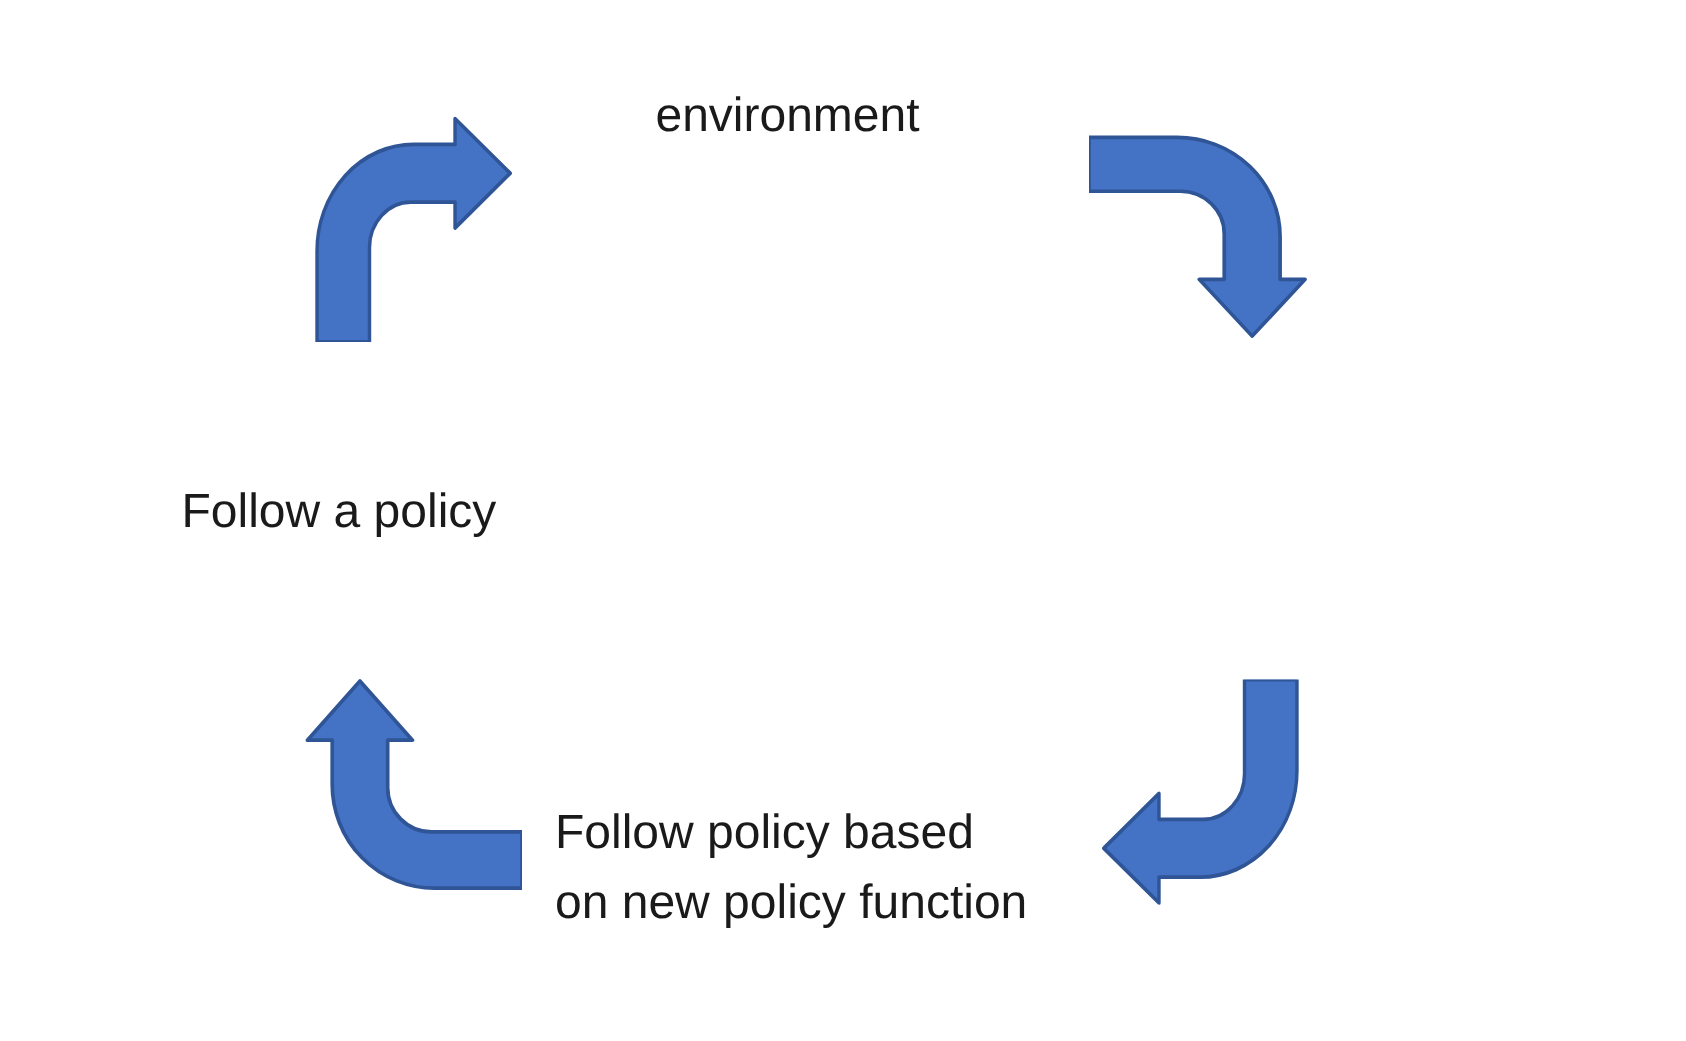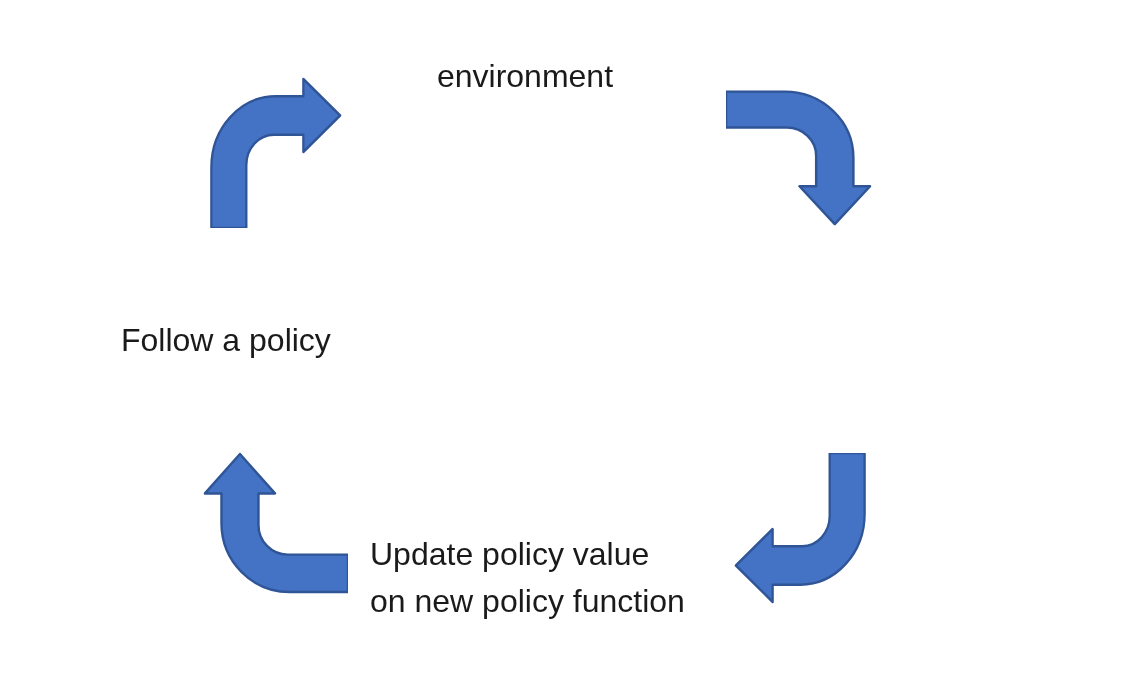--- a/index.html
+++ b/index.html
@@ -47,21 +47,21 @@
   <svg class="arrow" style="left:202px; top:452px; width:146px; height:148px" viewBox="0 0 150 150" preserveAspectRatio="none">
     <path class="arrow-path" d="M 8 150 L 8 90 A 70 70 0 0 1 78 20 L 108 20 L 108 3 L 148 39 L 108 75 L 108 58 L 76 58 A 30 30 0 0 0 46 88 L 46 150 Z" transform="rotate(270 75 75)" stroke-width="2.5" stroke-linejoin="round" fill="#4472c4" stroke="#2f5597"></path>
   </svg>
 
   <div class="label center" style="left: 330px; top: 53px; width: 390px; color: rgb(26, 26, 26);">
     <div>environment</div>
   </div>
 
 
   <div class="label" style="left: 370px; top: 531px; color: rgb(26, 26, 26);">
-    <div>Update policy value</div>
+    <div>Follow policy based</div>
     <div>on new policy function</div>
   </div>
 
   <div class="label" style="left: 92px; top: 317px; color: rgb(26, 26, 26); margin-left: 29px;">
     <div>Follow a policy</div>
   </div>
 
 </div>
 
 </body></html>

